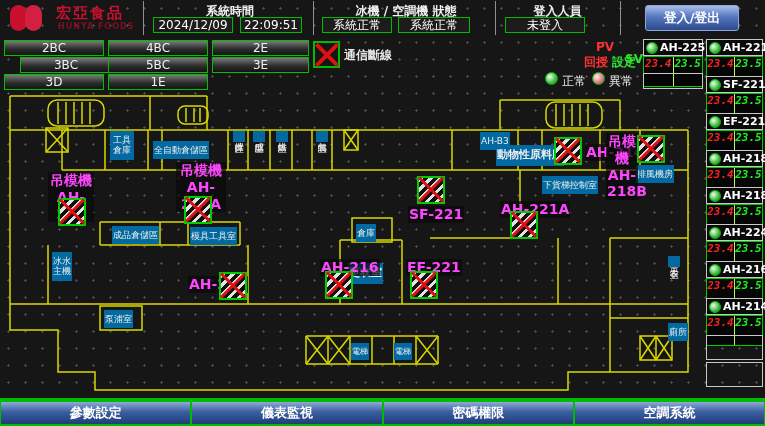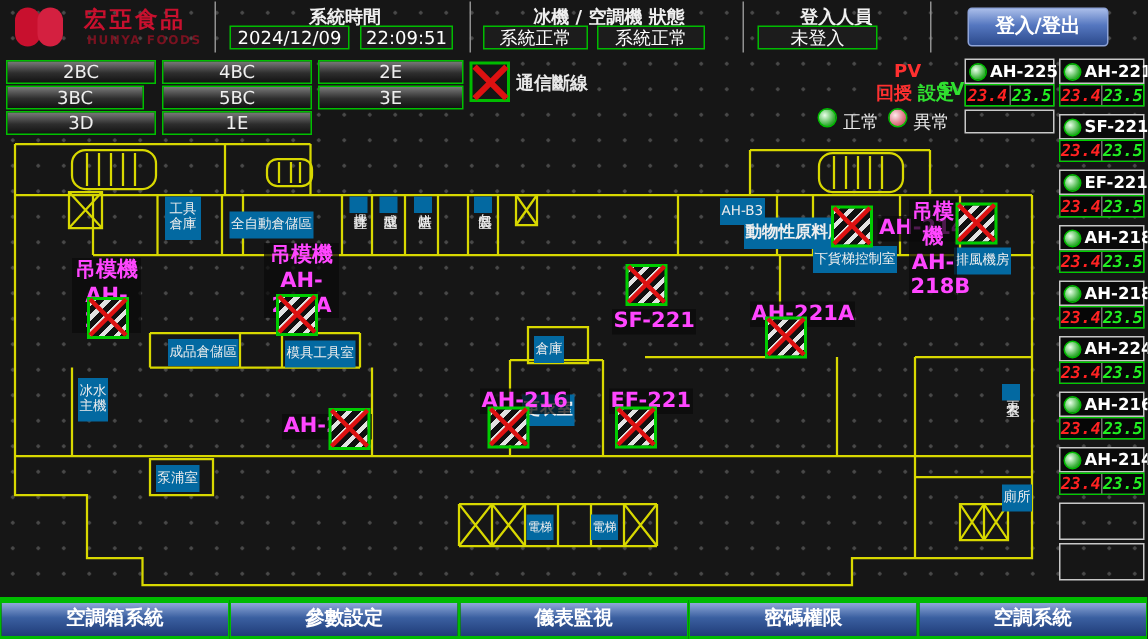--- a/index.html
+++ b/index.html
@@ -38,21 +38,21 @@
   .led { width:13px; height:13px; border-radius:50%; border:1px solid #00bb00;
      background:radial-gradient(circle at 35% 35%,#eaffea,#38b038 65%,#1d701d); }
   .led.pink { background:radial-gradient(circle at 35% 35%,#ffeaea,#d86a7a 65%,#a03048); }
   .lgtxt { font-size:12px; color:#e8e8e8; white-space:nowrap; }
   .pvred { color:#ff3030; font-weight:bold; font-size:12px; }
   .svgrn { color:#30e030; font-weight:bold; font-size:12px; }
   
   .unit { height:17px; border:1px solid #c8c8c8; background:#0a0a0a; display:flex; align-items:center;
      gap:2px; padding:0 2px; color:#ffffff; font-size:11px; font-weight:bold; white-space:nowrap; cursor:pointer; }
   .unit .led { width:12px; height:12px; flex:0 0 auto; }
-  .vals { height:15px; border:1px solid #00cc00; background:#737373; display:flex; gap:1px; }
+  .vals { height:31px; border:1px solid #00cc00; background:#bef264; display:flex; gap:1px; }
   .vals span { flex:1; background:#060606; font:italic bold 11px/13px "DejaVu Sans Mono",monospace; text-align:center; }
   .vals .pv { color:#ff2222; } .vals .sv { color:#22ee22; }
   .slot { border:1px solid #c8c8c8; background:transparent; }
   
   .maplbl { position:absolute; color:#ededed; font-size:9px; line-height:1.15; background:#0369a1;
      padding:4px 1px; white-space:pre-line; text-align:center; }
   .maplbl.big { font-size:11px; font-weight:bold; }
   .maplbl.v { writing-mode:vertical-rl; letter-spacing:1px; }
   .em { position:absolute; color:#ff46ff; font-weight:bold; font-size:14px; line-height:1.2;
      white-space:pre-line; text-align:center; background:rgba(10,10,10,.72); padding:0 1px; }
@@ -88,21 +88,21 @@
 <div class="abs gbox" style="left:398px;top:17px;width:72px">系統正常</div>
 
 <div class="abs hlabel" style="left:500px;top:3px;width:115px">登入人員</div>
 <div class="abs gbox" style="left:505px;top:17px;width:80px">未登入</div>
 
 <div class="abs login-btn">登入/登出</div>
 
 <div class="abs fbtn" style="left:4px;top:40px;width:100px">2BC</div>
 <div class="abs fbtn" style="left:108px;top:40px;width:100px">4BC</div>
 <div class="abs fbtn" style="left:212px;top:40px;width:97px">2E</div>
-<div class="abs fbtn" style="left:4px;top:57px;width:92px">3BC</div>
+<div class="abs fbtn" style="left:20px;top:57px;width:92px">3BC</div>
 <div class="abs fbtn" style="left:108px;top:57px;width:100px">5BC</div>
 <div class="abs fbtn" style="left:212px;top:57px;width:97px">3E</div>
 <div class="abs fbtn" style="left:4px;top:74px;width:100px">3D</div>
 <div class="abs fbtn" style="left:108px;top:74px;width:100px">1E</div>
 
 <div class="abs commbox" style="left:313px;top:41px"></div>
 <div class="abs lgtxt" style="left:344px;top:47px;font-weight:bold">通信斷線</div>
 
 <div class="abs pvred" style="left:596px;top:40px">PV</div>
 <div class="abs svgrn" style="left:625px;top:52px">SV</div>
@@ -234,21 +234,21 @@
 
 <span class="maplbl" style="left:110px;top:131px;width:24px">工具
 倉庫</span>
 <span class="maplbl" style="left:153px;top:141px">全自動倉儲區</span>
 <span class="maplbl v" style="left:233px;top:131px">攪拌區</span>
 <span class="maplbl v" style="left:253px;top:131px">成型區</span>
 <span class="maplbl v" style="left:276px;top:131px">烘焙區</span>
 <span class="maplbl v" style="left:316px;top:131px">包裝區</span>
 <span class="maplbl" style="left:480px;top:132px">AH-B3</span>
 <span class="maplbl big" style="left:496px;top:145px">動物性原料庫</span>
-<span class="maplbl" style="left:542px;top:164px">下貨梯控制室</span>
+<span class="maplbl" style="left:542px;top:176px">下貨梯控制室</span>
 <span class="maplbl" style="left:636px;top:165px">排風機房</span>
 <span class="maplbl" style="left:112px;top:226px">成品倉儲區</span>
 <span class="maplbl" style="left:190px;top:227px">模具工具室</span>
 <span class="maplbl" style="left:356px;top:224px">倉庫</span>
 <span class="maplbl big" style="left:348px;top:263px">更衣室</span>
 <span class="maplbl" style="left:52px;top:252px">冰水
 主機</span>
 <span class="maplbl" style="left:104px;top:310px">泵浦室</span>
 <span class="maplbl" style="left:351px;top:343px;font-size:8px">電梯</span>
 <span class="maplbl" style="left:394px;top:343px;font-size:8px">電梯</span>
@@ -271,18 +271,17 @@
 <div class="eq" style="left:417px;top:176px"></div>
 <span class="em" style="left:500px;top:201px">AH-221A</span>
 <div class="eq" style="left:510px;top:211px"></div>
 <div class="eq" style="left:554px;top:137px"></div>
 <span class="em" style="left:585px;top:144px">AH-214</span>
 <span class="em" style="left:606px;top:133px;width:32px">吊模機
 AH-218B</span>
 <div class="eq" style="left:637px;top:135px"></div>
 
 <div class="abs botbar">
-  <div class="bbtn">空調箱系統</div>
   <div class="bbtn">參數設定</div>
   <div class="bbtn">儀表監視</div>
   <div class="bbtn">密碼權限</div>
   <div class="bbtn">空調系統</div>
 </div>
 
 </body></html>

